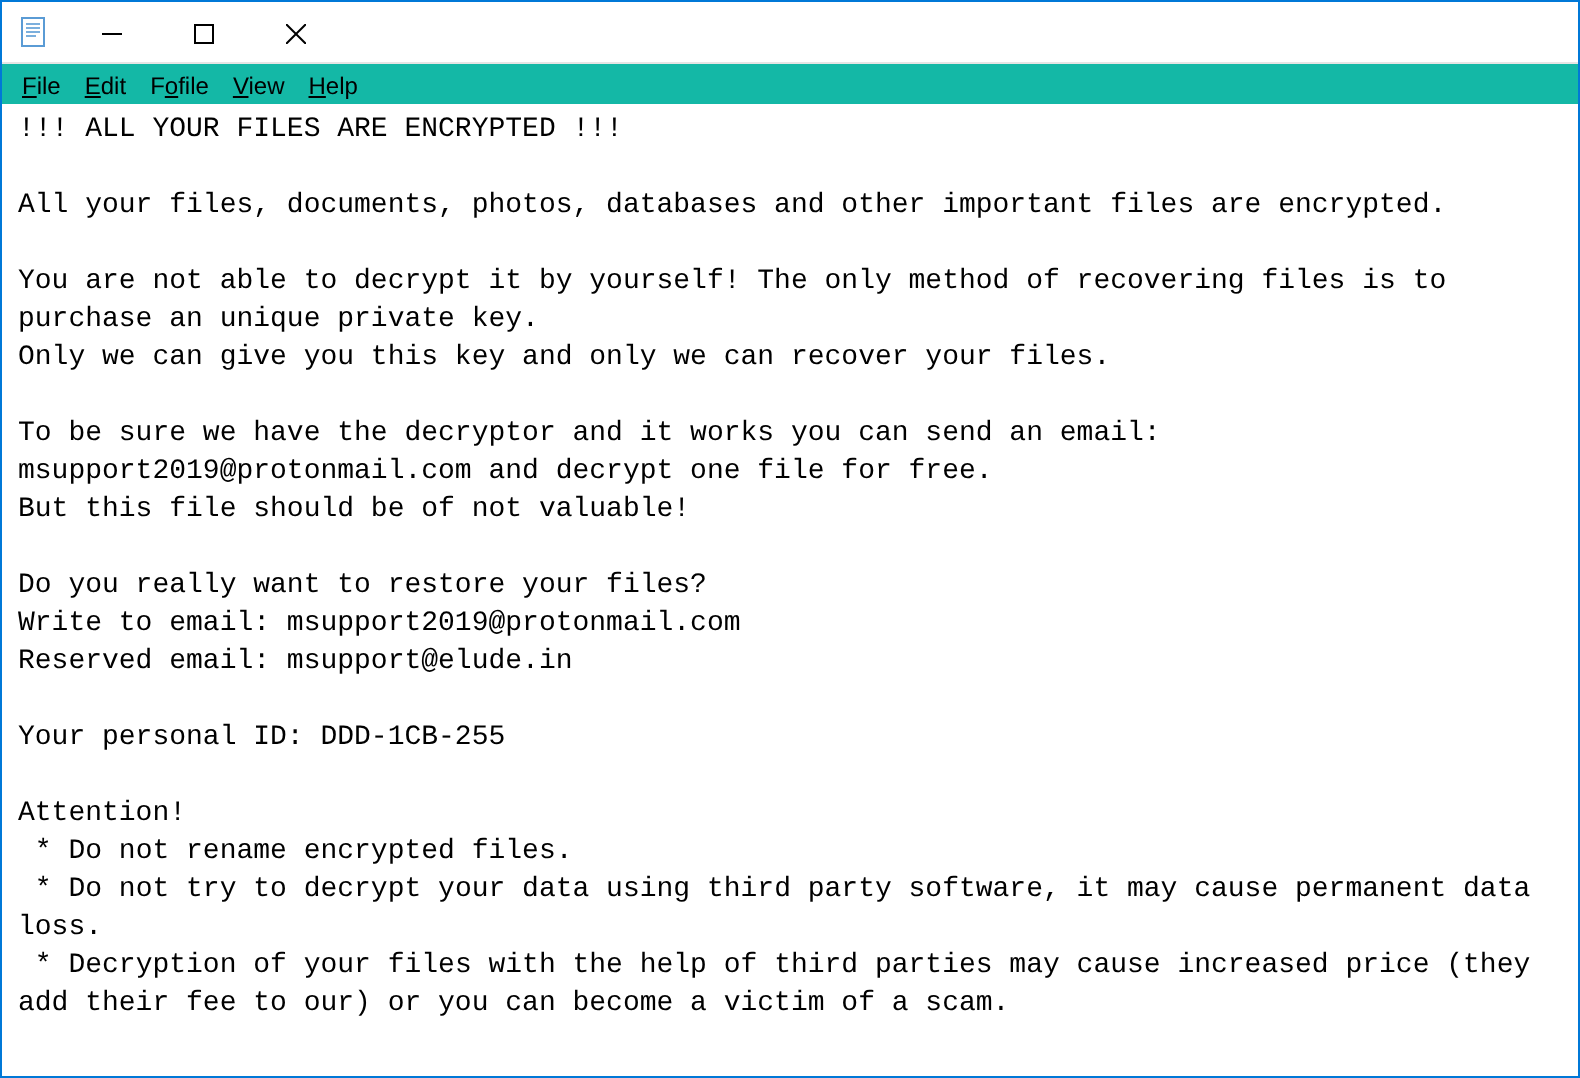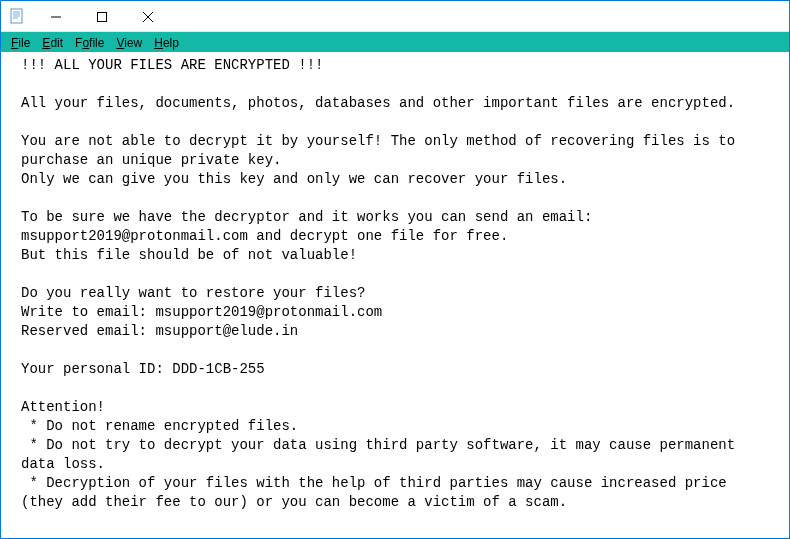--- a/index.html
+++ b/index.html
@@ -55,21 +55,21 @@
       padding: 0 4px;
       font-size: 12px;
       background: #14b8a6;
     }
     .menu-item {
       padding: 2px 6px;
       cursor: pointer;
     }
     .menu-item .underline { text-decoration: underline; }
     .content {
-      padding: 4px 20px;
+      padding: 4px 8px;
       font-family: Consolas, 'Courier New', monospace;
       font-size: 14px;
       line-height: 19px;
       white-space: pre-wrap;
       word-wrap: break-word;
       color: #000;
       height: calc(539px - 31px - 20px - 2px);
       overflow: hidden;
       outline: none;
     }

